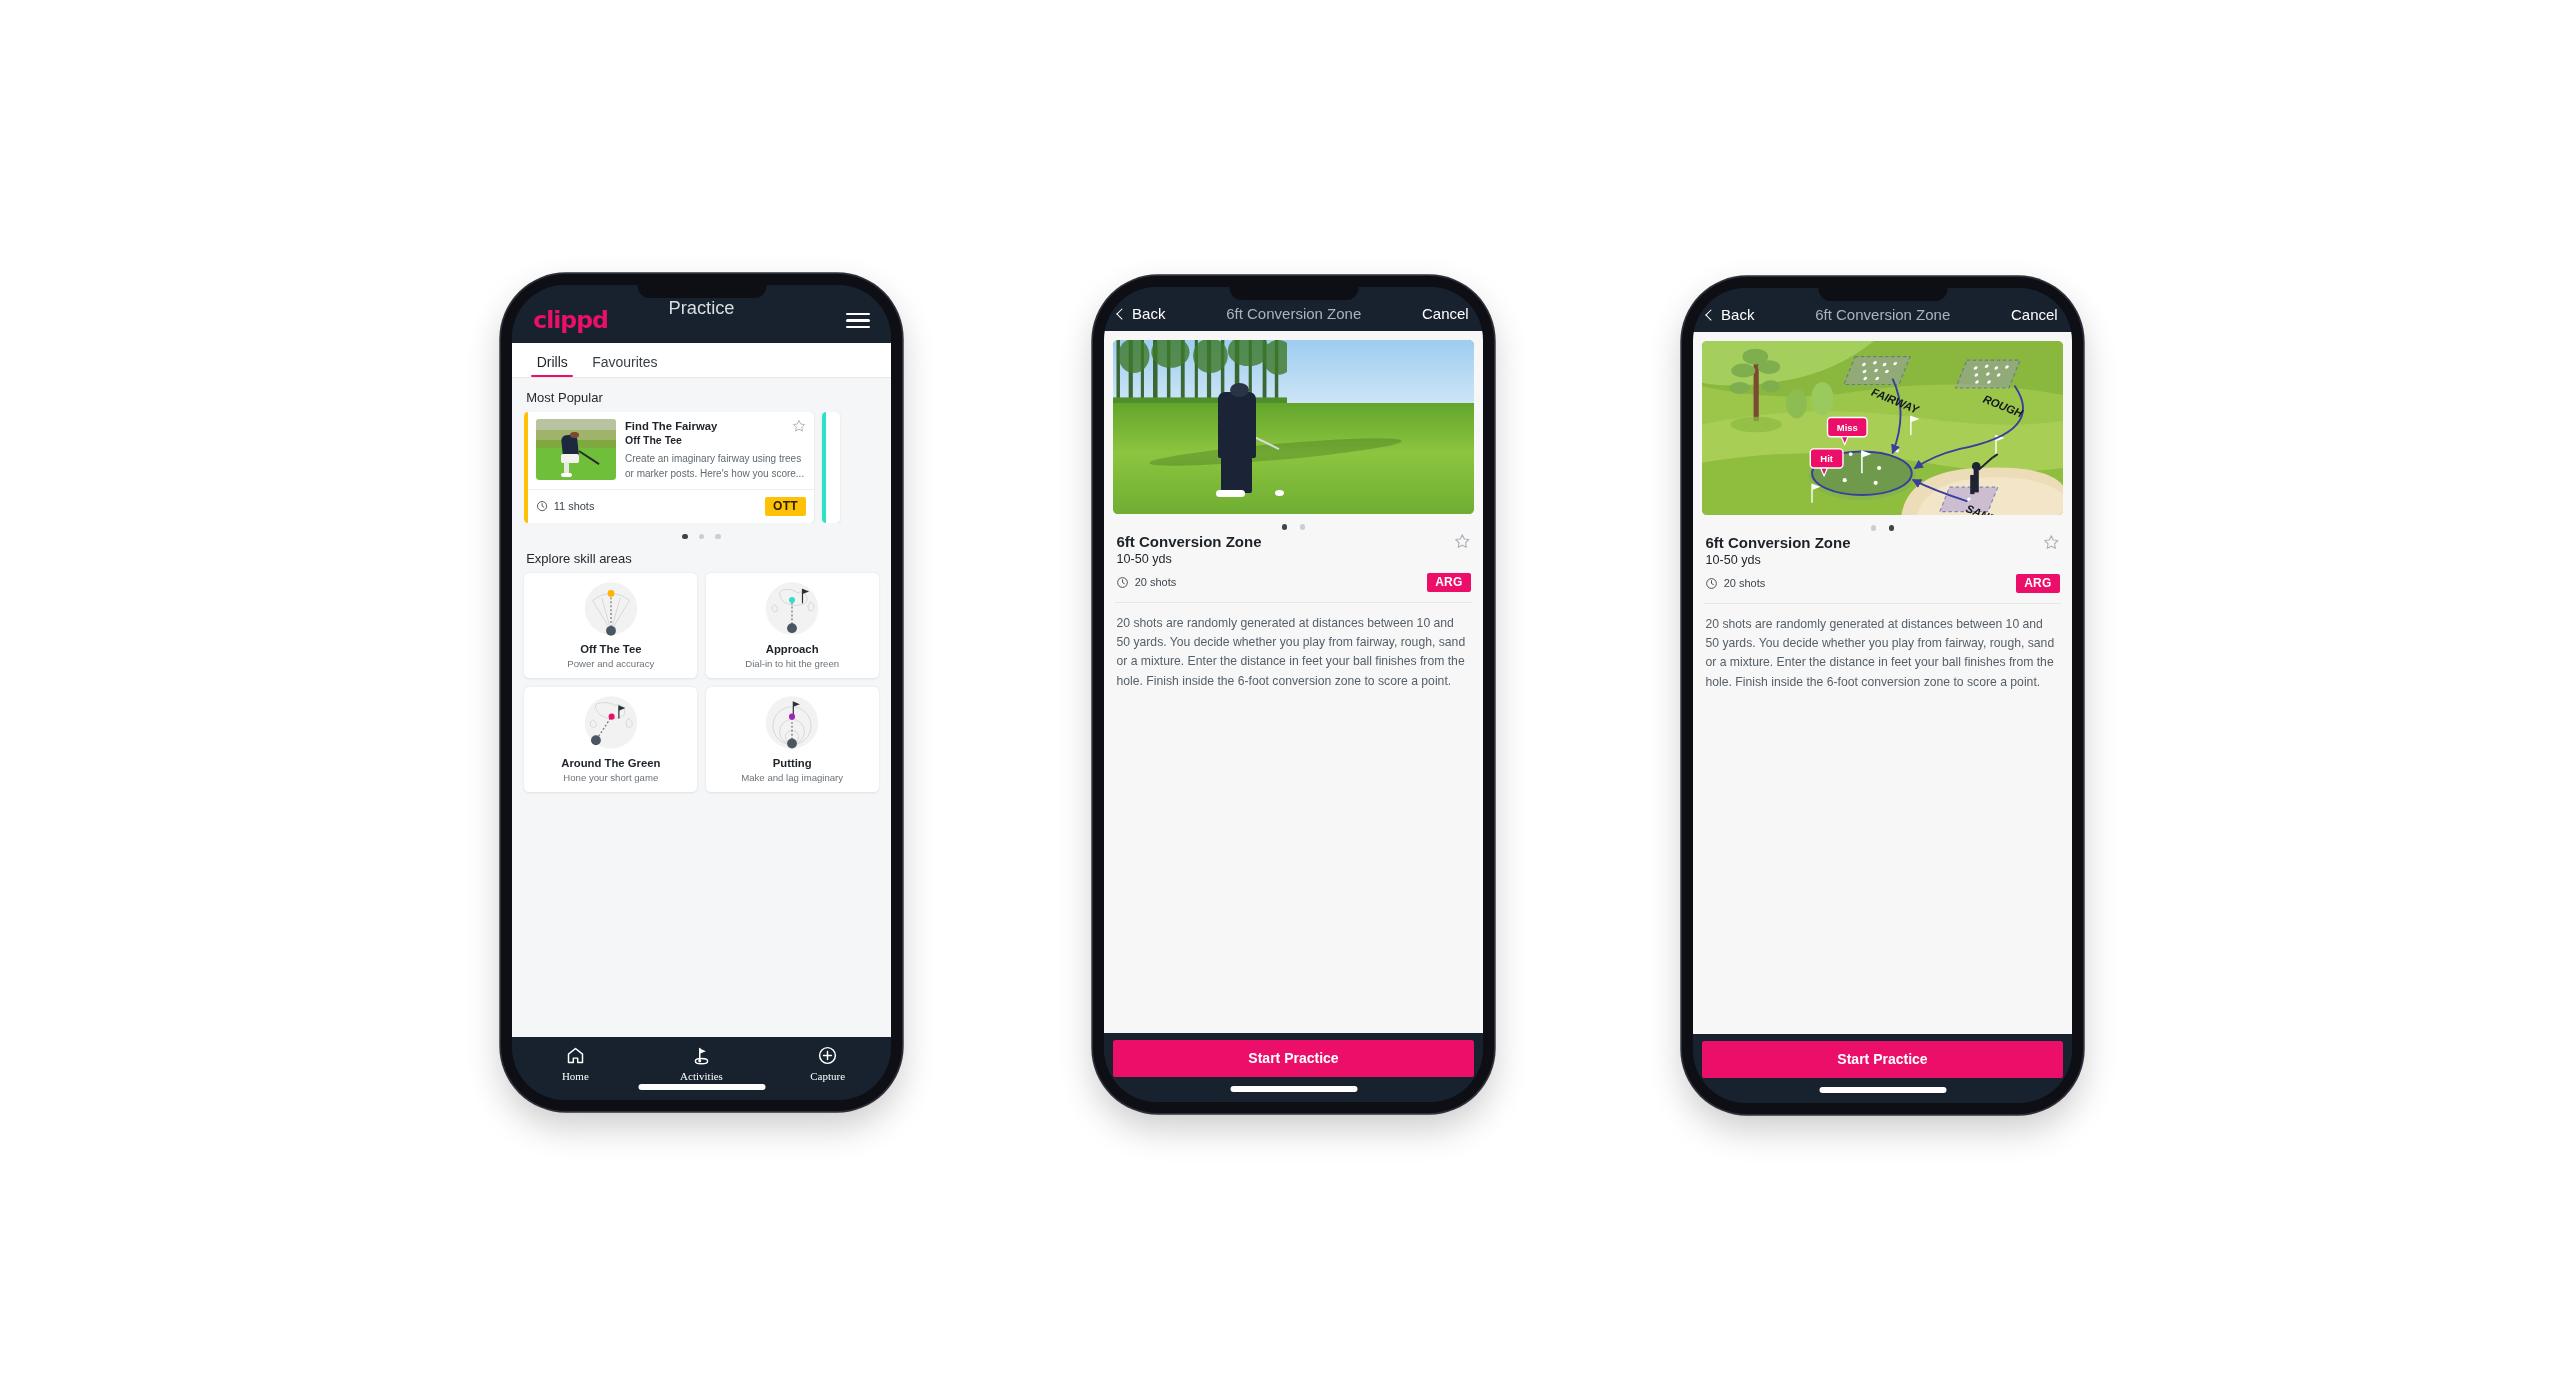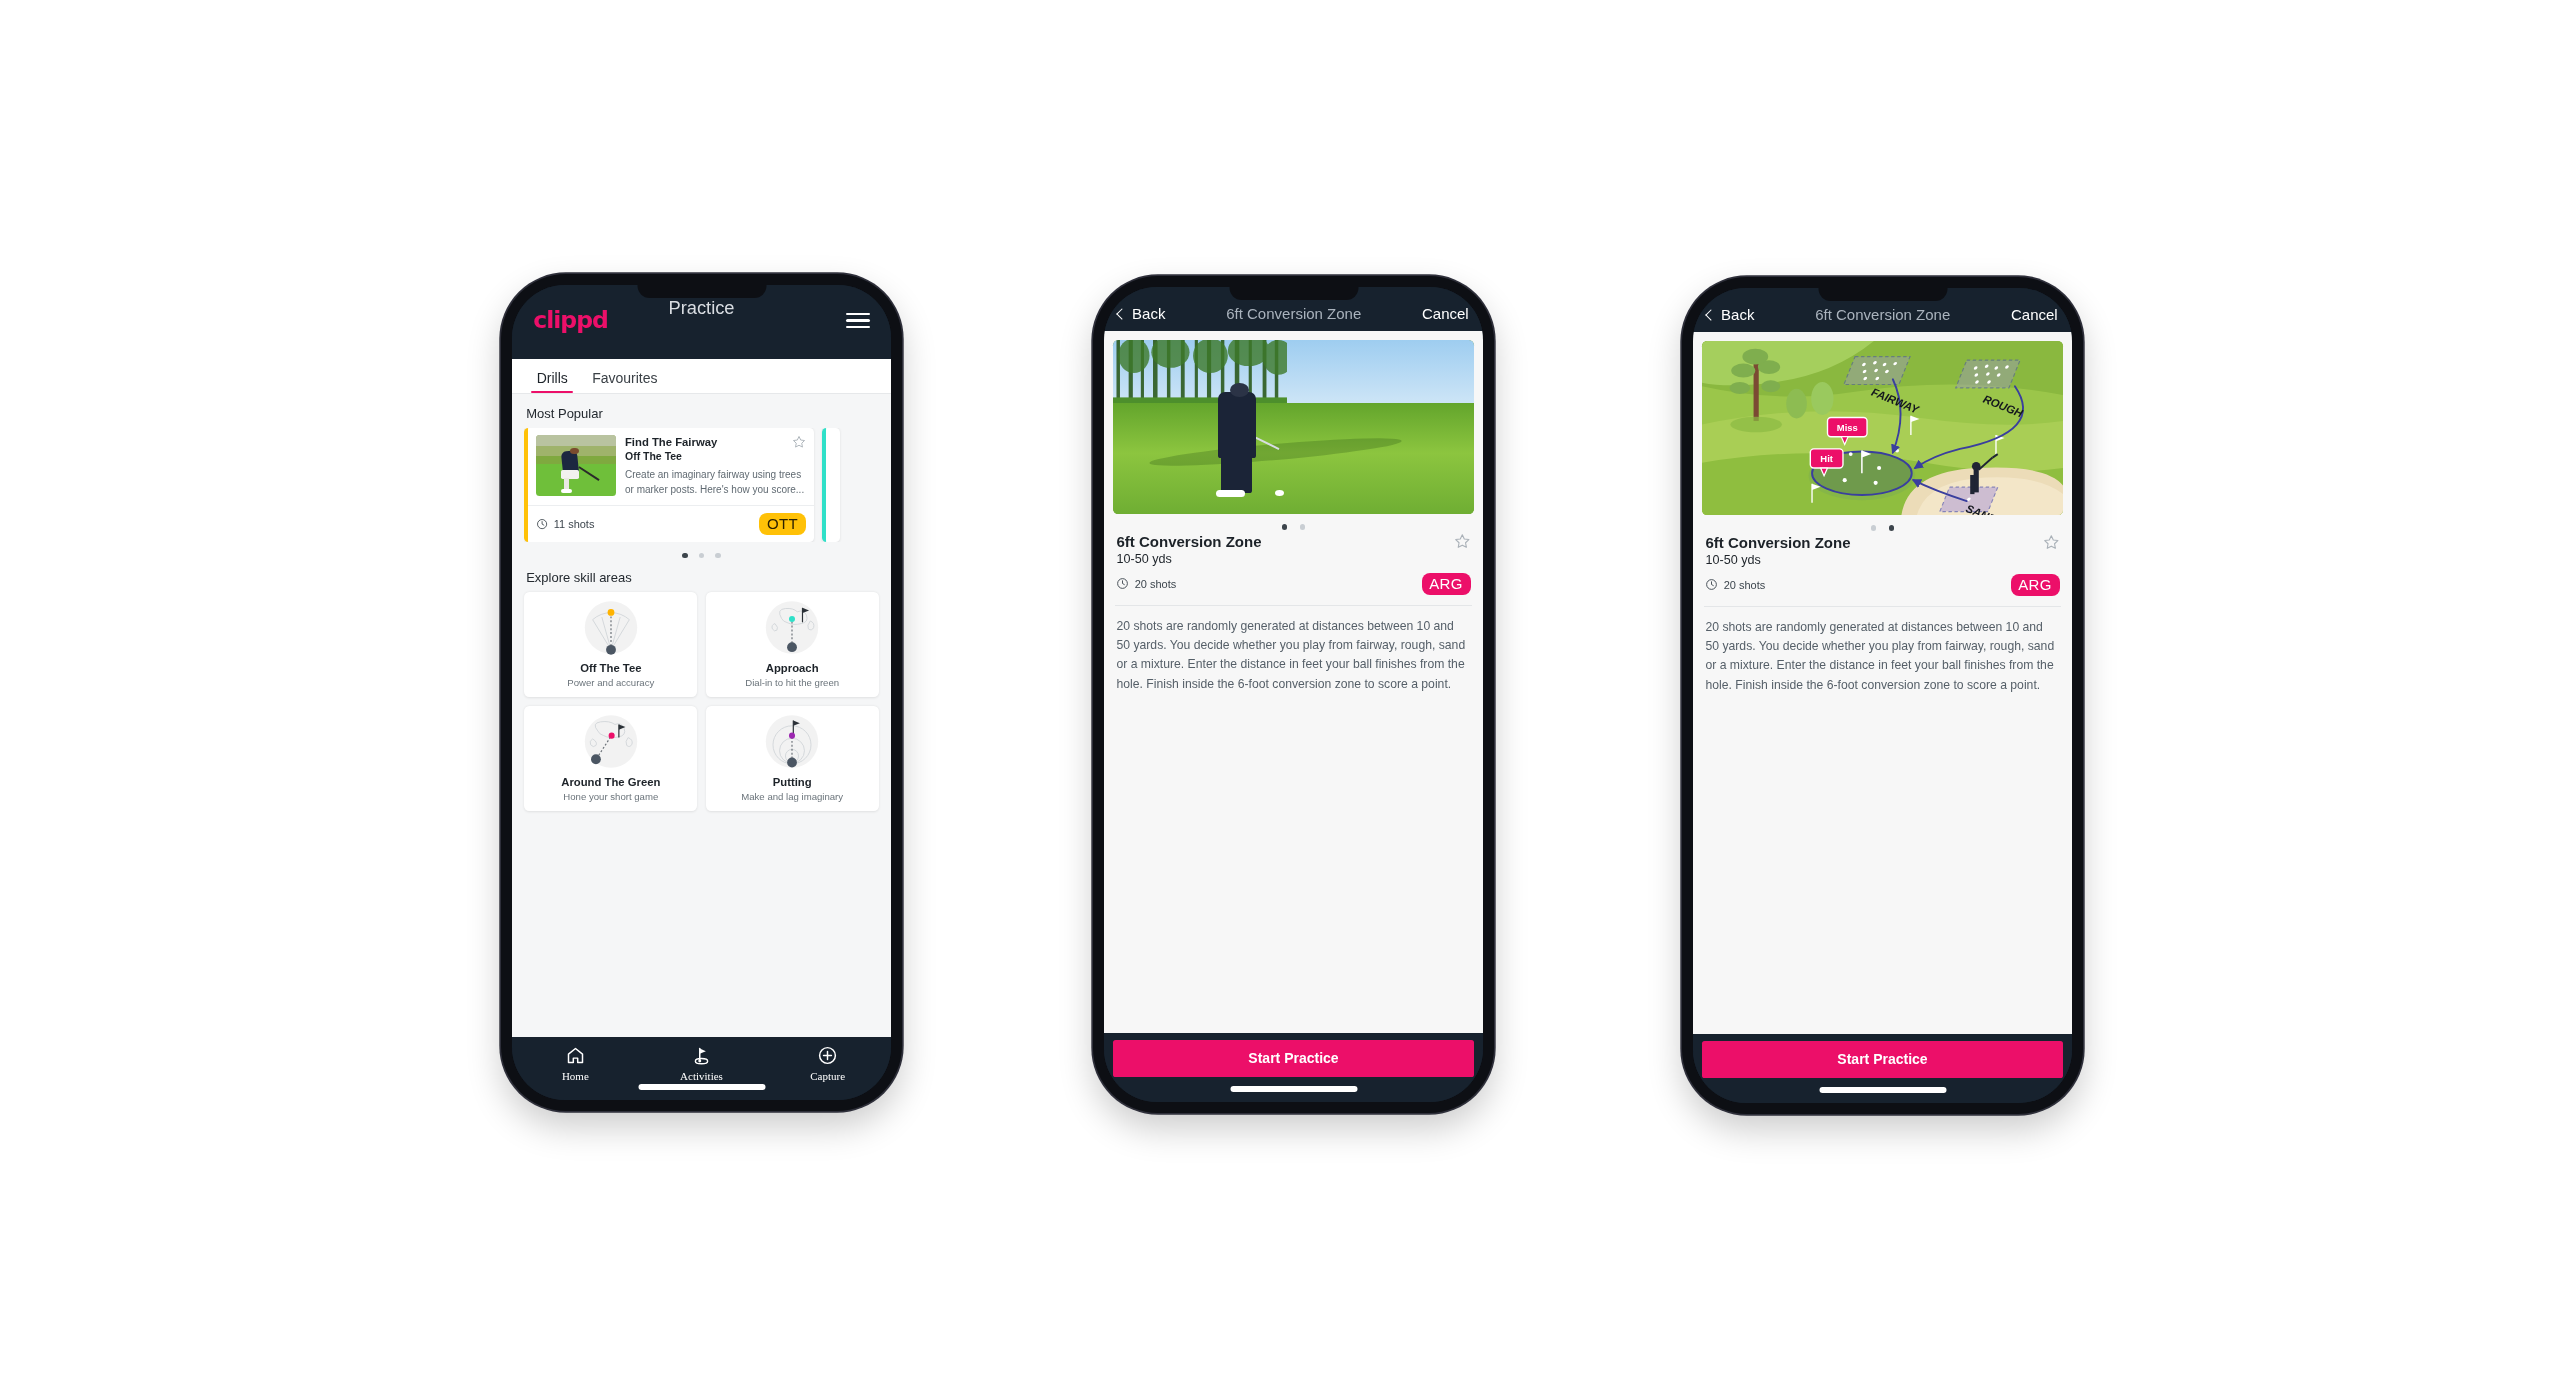--- a/index.html
+++ b/index.html
@@ -61,21 +61,20 @@
     pointer-events: none;
   }
   .hamburger { margin-left: auto; width: 23.5px; display: flex; flex-direction: column; gap: 4.4px; z-index: 3; }
   .hamburger i { display:block; height: 2.3px; background: #ffffff; border-radius: 1.7px; }
 
   .tabs {
     flex: 0 0 35px; height: 35px;
     background: #ffffff;
     display: flex; align-items: flex-end; padding-left: 12.2px;
     border-bottom: 0.9px solid #e6e8ea;
-    margin-top: 16px;
   }
   .tab {
     font-size: 14px; color: #3a4046; padding: 0 12.2px 7px 12.2px;
     position: relative;
   }
   .tab.active { color: #1d2329; }
   .tab.active::after {
     content:""; position: absolute; left: 7px; right: 7px; bottom: 0;
     height: 2.6px; background: #EC0F69; border-radius: 1.7px;
   }
@@ -119,22 +118,22 @@
   .star {
     margin-left: auto; flex: 0 0 auto; width: 14px; height: 14px;
     display: block;
   }
   .drill-bottom {
     border-top: 0.9px solid #eceef0;
     display: flex; align-items: center; padding: 7px 8.7px 7px 7.8px;
   }
   .shots { display: flex; align-items: center; gap: 5.2px; font-size: 11px; color: #3c454d; }
   .badge {
-    margin-left: auto; font-size: 15px; font-weight: 400; color: #2b2000;
-    background: #FFC107; padding: 2.6px 7.8px; border-radius: 8px; letter-spacing: 0.3px;
+    margin-left: auto; font-size: 12px; font-weight: 700; color: #2b2000;
+    background: #FFC107; padding: 2.6px 7.8px; border-radius: 2px; letter-spacing: 0.3px;
   }
   .badge.arg { background: #EC0F69; color: #ffffff; }
 
   .dots { display: flex; justify-content: center; gap: 11.3px; margin: 11.3px 0 0 0; }
   .dot { width: 5.2px; height: 5.2px; border-radius: 50%; background: #c9ced3; }
   .dot.active { background: #3d454c; }
 
   .skill-grid { display: grid; grid-template-columns: 1fr 1fr; gap: 8.7px; margin-top: 5.2px; }
   .skill-card {
     background: #ffffff; border-radius: 5.2px; box-shadow: 0 0.9px 2.6px rgba(0,0,0,.09);

